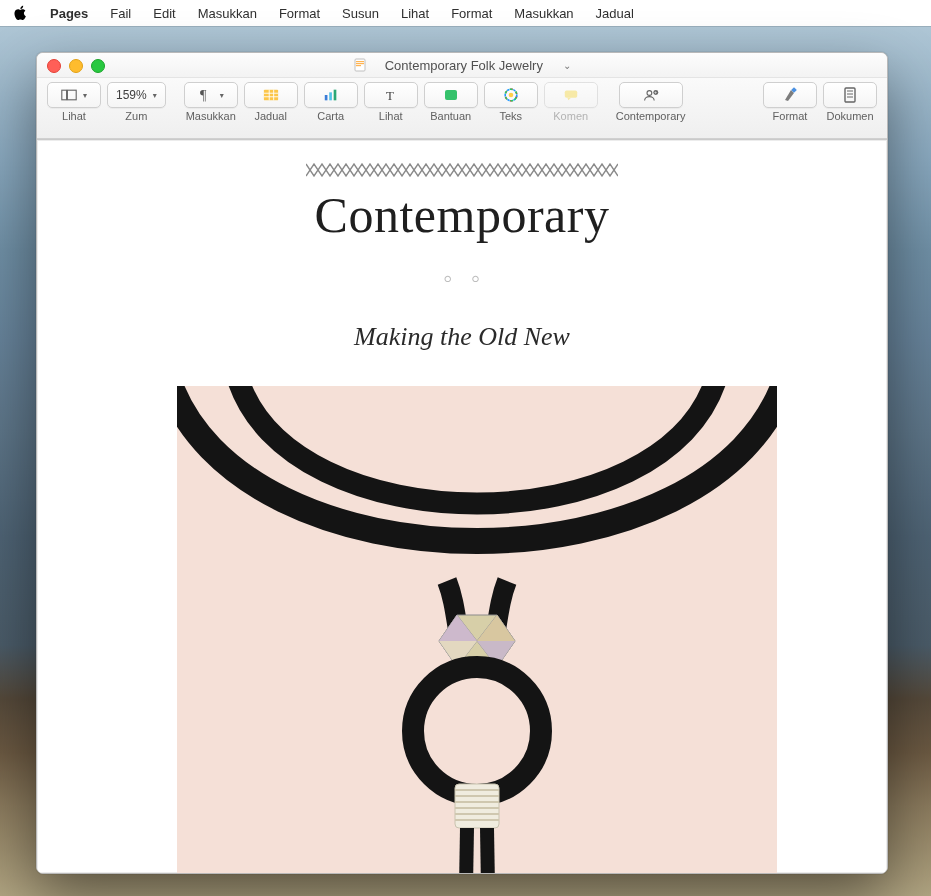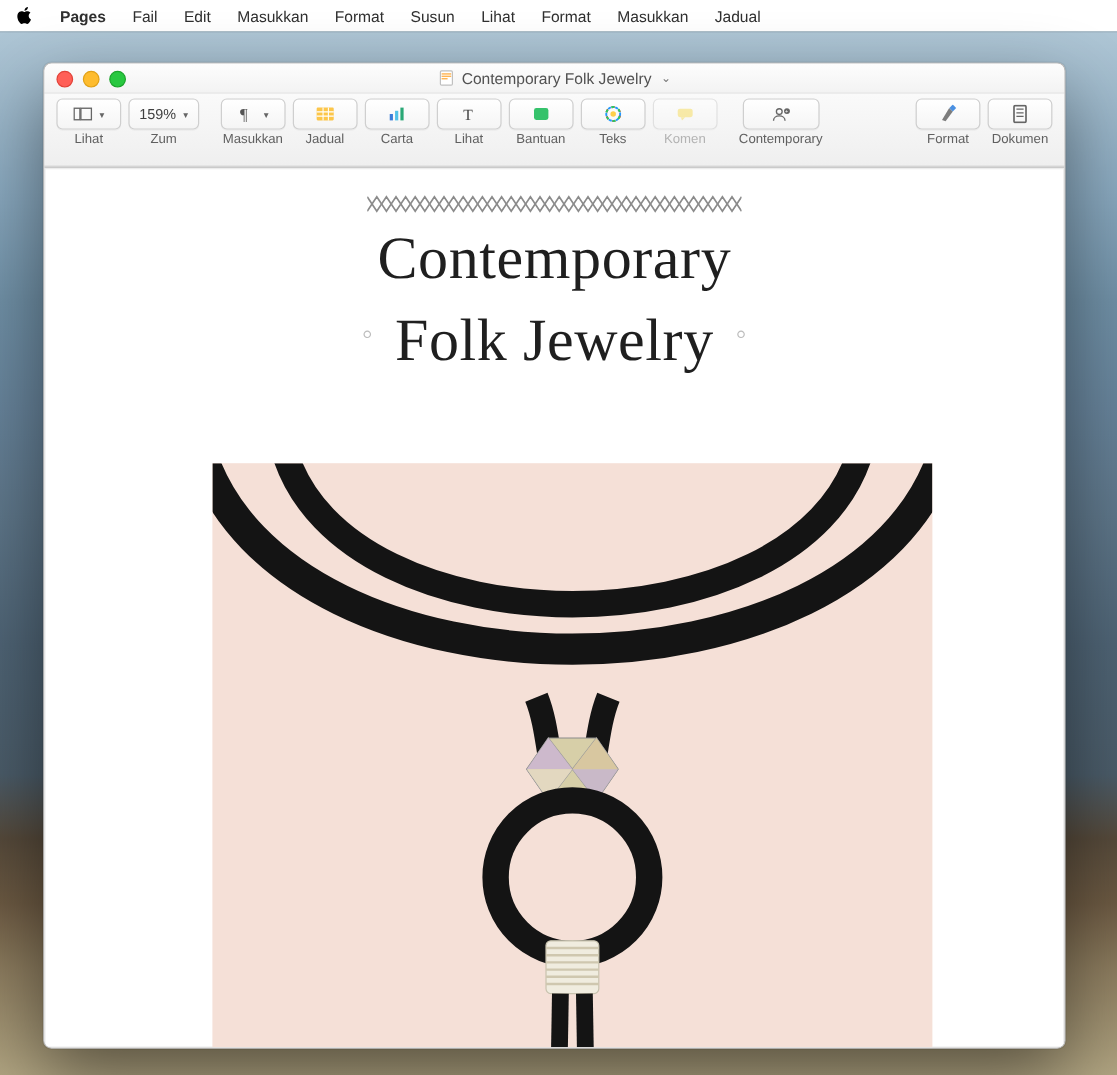--- a/index.html
+++ b/index.html
@@ -58,21 +58,21 @@
     background:linear-gradient(#fdfdfd,#f3f3f3);
     border-bottom:1px solid #e4e4e4;
     position:relative;
     font-size:13px;color:#515151;
   }
   .traffic{position:absolute;left:10px;top:6px;display:flex;gap:8px;}
   .traffic span{width:12px;height:12px;border-radius:50%;display:block;}
   .tl-close{background:#ff5f57;border:0.5px solid #e24238;}
   .tl-min  {background:#febc2e;border:0.5px solid #e1a116;}
   .tl-zoom {background:#28c840;border:0.5px solid #1ba42b;}
-  .title-wrap{display:flex;align-items:center;gap:6px;}
+  .title-wrap{display:flex;align-items:center;gap:18px;}
   .title-wrap .doc-icon{width:14px;height:14px;display:inline-flex;}
   .title-wrap .doc-icon svg{width:14px;height:14px;}
   .title-wrap .chev{color:#7a7a7a;font-size:10px;margin-left:2px;}
 
   
   .toolbar{
     height:var(--toolbar-h);
     display:flex;align-items:flex-start;
     padding:4px 10px 0 10px;
     background:linear-gradient(#fafafa,#efefef);
@@ -333,25 +333,25 @@
         <svg viewBox="0 0 312 16" preserveAspectRatio="none">
           <polyline fill="none" stroke="#8b8b8b" stroke-width="1.4" points="0,14 8,2 16,14 24,2 32,14 40,2 48,14 56,2 64,14 72,2 80,14 88,2 96,14 104,2 112,14 120,2 128,14 136,2 144,14 152,2 160,14 168,2 176,14 184,2 192,14 200,2 208,14 216,2 224,14 232,2 240,14 248,2 256,14 264,2 272,14 280,2 288,14 296,2 304,14 312,2"></polyline>
           <polyline fill="none" stroke="#8b8b8b" stroke-width="1.4" points="0,2 8,14 16,2 24,14 32,2 40,14 48,2 56,14 64,2 72,14 80,2 88,14 96,2 104,14 112,2 120,14 128,2 136,14 144,2 152,14 160,2 168,14 176,2 184,14 192,2 200,14 208,2 216,14 224,2 232,14 240,2 248,14 256,2 264,14 272,2 280,14 288,2 296,14 304,2 312,14"></polyline>
         </svg>
       </div>
 
       <div class="doc-title">
         <div>Contemporary</div>
         <div class="line2">
           <span class="dot">◦</span>
-          <span>Folk Jewelry</span>
           <span class="dot">◦</span>
         </div>
       </div>
 
+      <div class="doc-sub">Making the Old New</div>
 
       <div class="photo">
         <div class="necklace">
           <svg viewBox="0 0 600 520" preserveAspectRatio="xMidYMin slice">
 
             <path d="M -10 -10 C 60 210 , 540 210 , 610 -10" fill="none" stroke="var(--cord)" stroke-width="26" stroke-linecap="round"></path>
 
             <path d="M 60 -10 C 110 160 , 490 160 , 540 -10" fill="none" stroke="var(--cord)" stroke-width="22" stroke-linecap="round"></path>
 
             <path d="M 270 195 C 276 210 , 278 225 , 282 250" fill="none" stroke="var(--cord)" stroke-width="20"></path>

